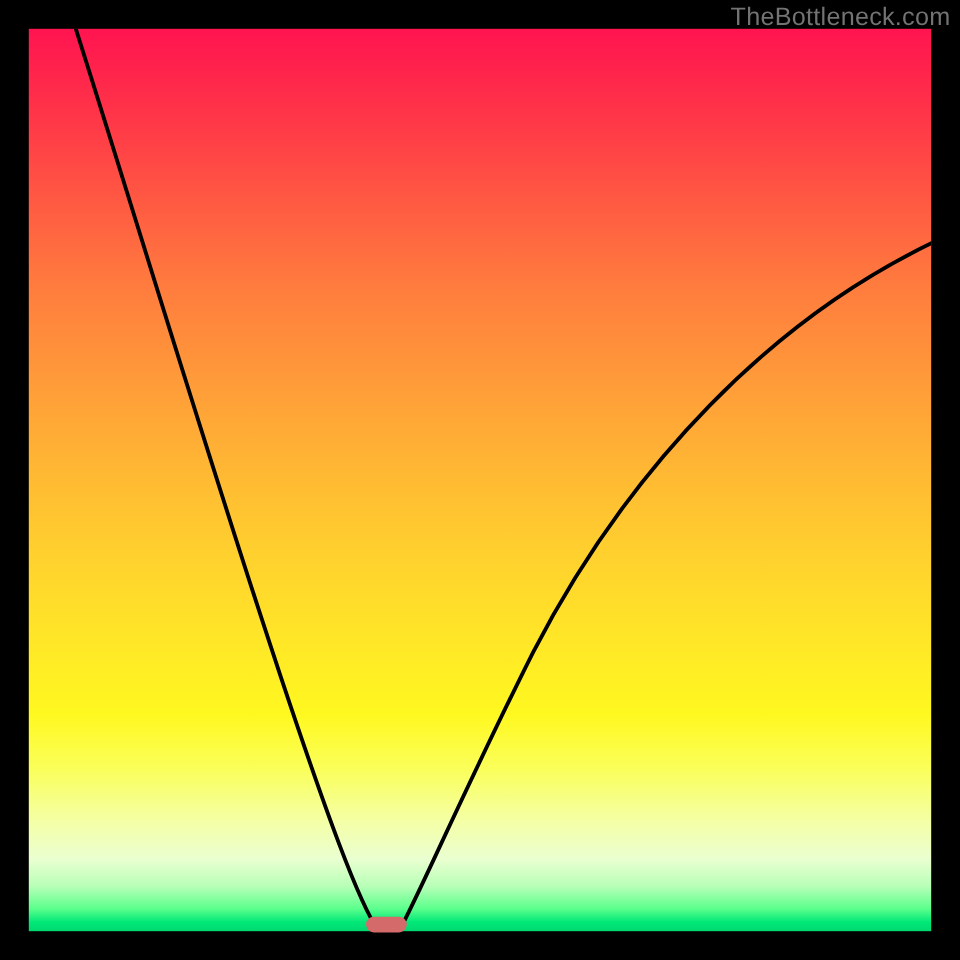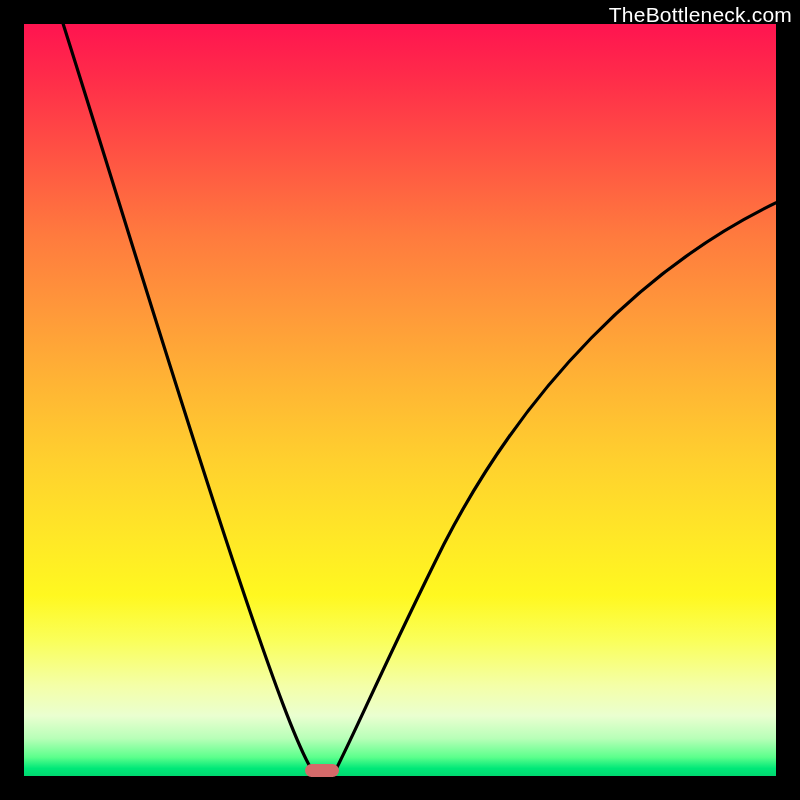--- a/index.html
+++ b/index.html
@@ -33,21 +33,21 @@
       #b8ffb8 95%,
       #5cff8c 97.5%,
       #00e878 99%,
       #00d870 100%
     );
   }
   .watermark {
     position: absolute;
     top: 3px;
     right: 8px;
-    color: #ffffff;
+    color: #737373;
     font-size: 21px;
     font-weight: 500;
     letter-spacing: 0.2px;
     z-index: 10;
     text-align: right;
   }
   svg.curve {
     position: absolute;
     left: 0;
     top: 0;

